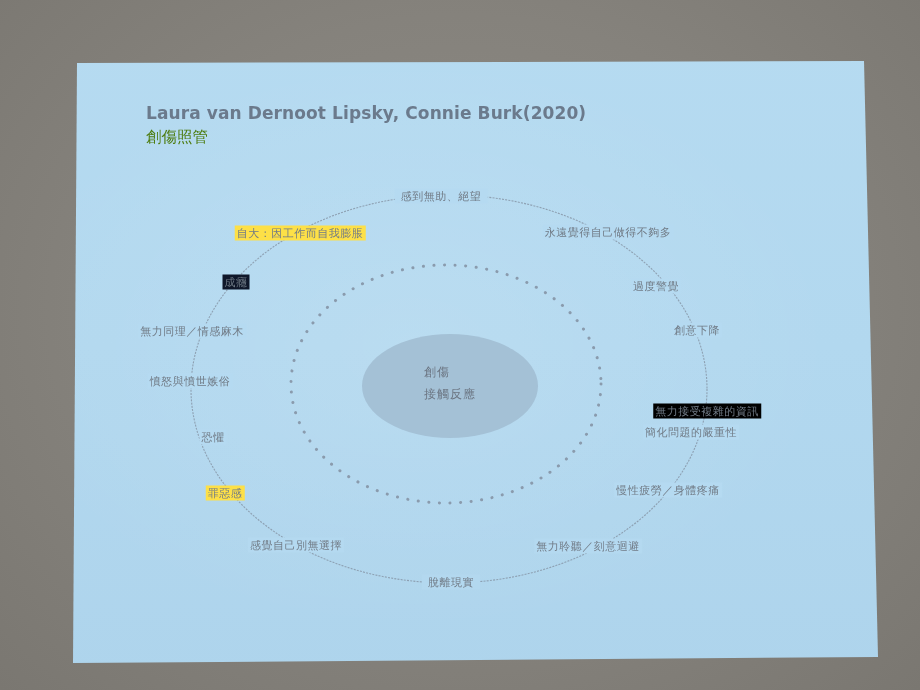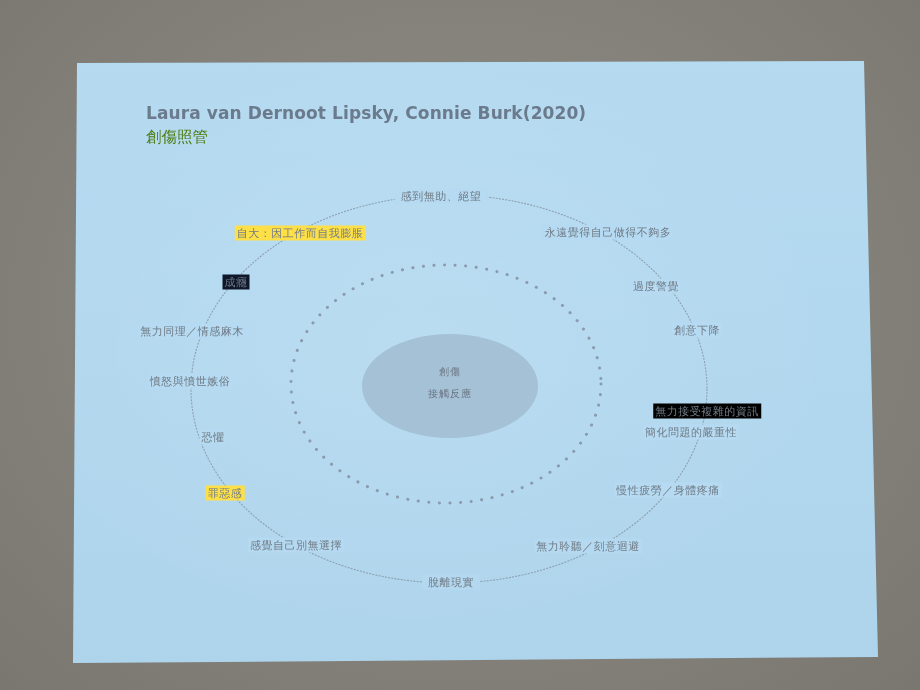--- a/index.html
+++ b/index.html
@@ -29,21 +29,21 @@
     font-size:15.5px; color:#4d7c0f; white-space:nowrap;
   }
   svg.diagram { position:absolute; left:0; top:0; }
   .label {
     position:absolute; font-size:11px; color:#717b86; white-space:nowrap;
     transform: translate(-50%, -50%); letter-spacing:0.5px;
     background: rgba(180,218,240,0.0);
   }
   .center-text {
     position:absolute; left:450px; top:383px; transform:translate(-50%,-50%);
-    text-align:center; font-size:10px; color:#6c7683; line-height:22px;
+    text-align:left; font-size:12px; color:#6c7683; line-height:22px;
     letter-spacing:1px;
   }
 </style>
 </head>
 <body>
 
 <div class="slide"></div>
 <div class="slide-glow"></div>
 
 <div class="title-en">Laura van Dernoot Lipsky, Connie Burk(2020)</div>

